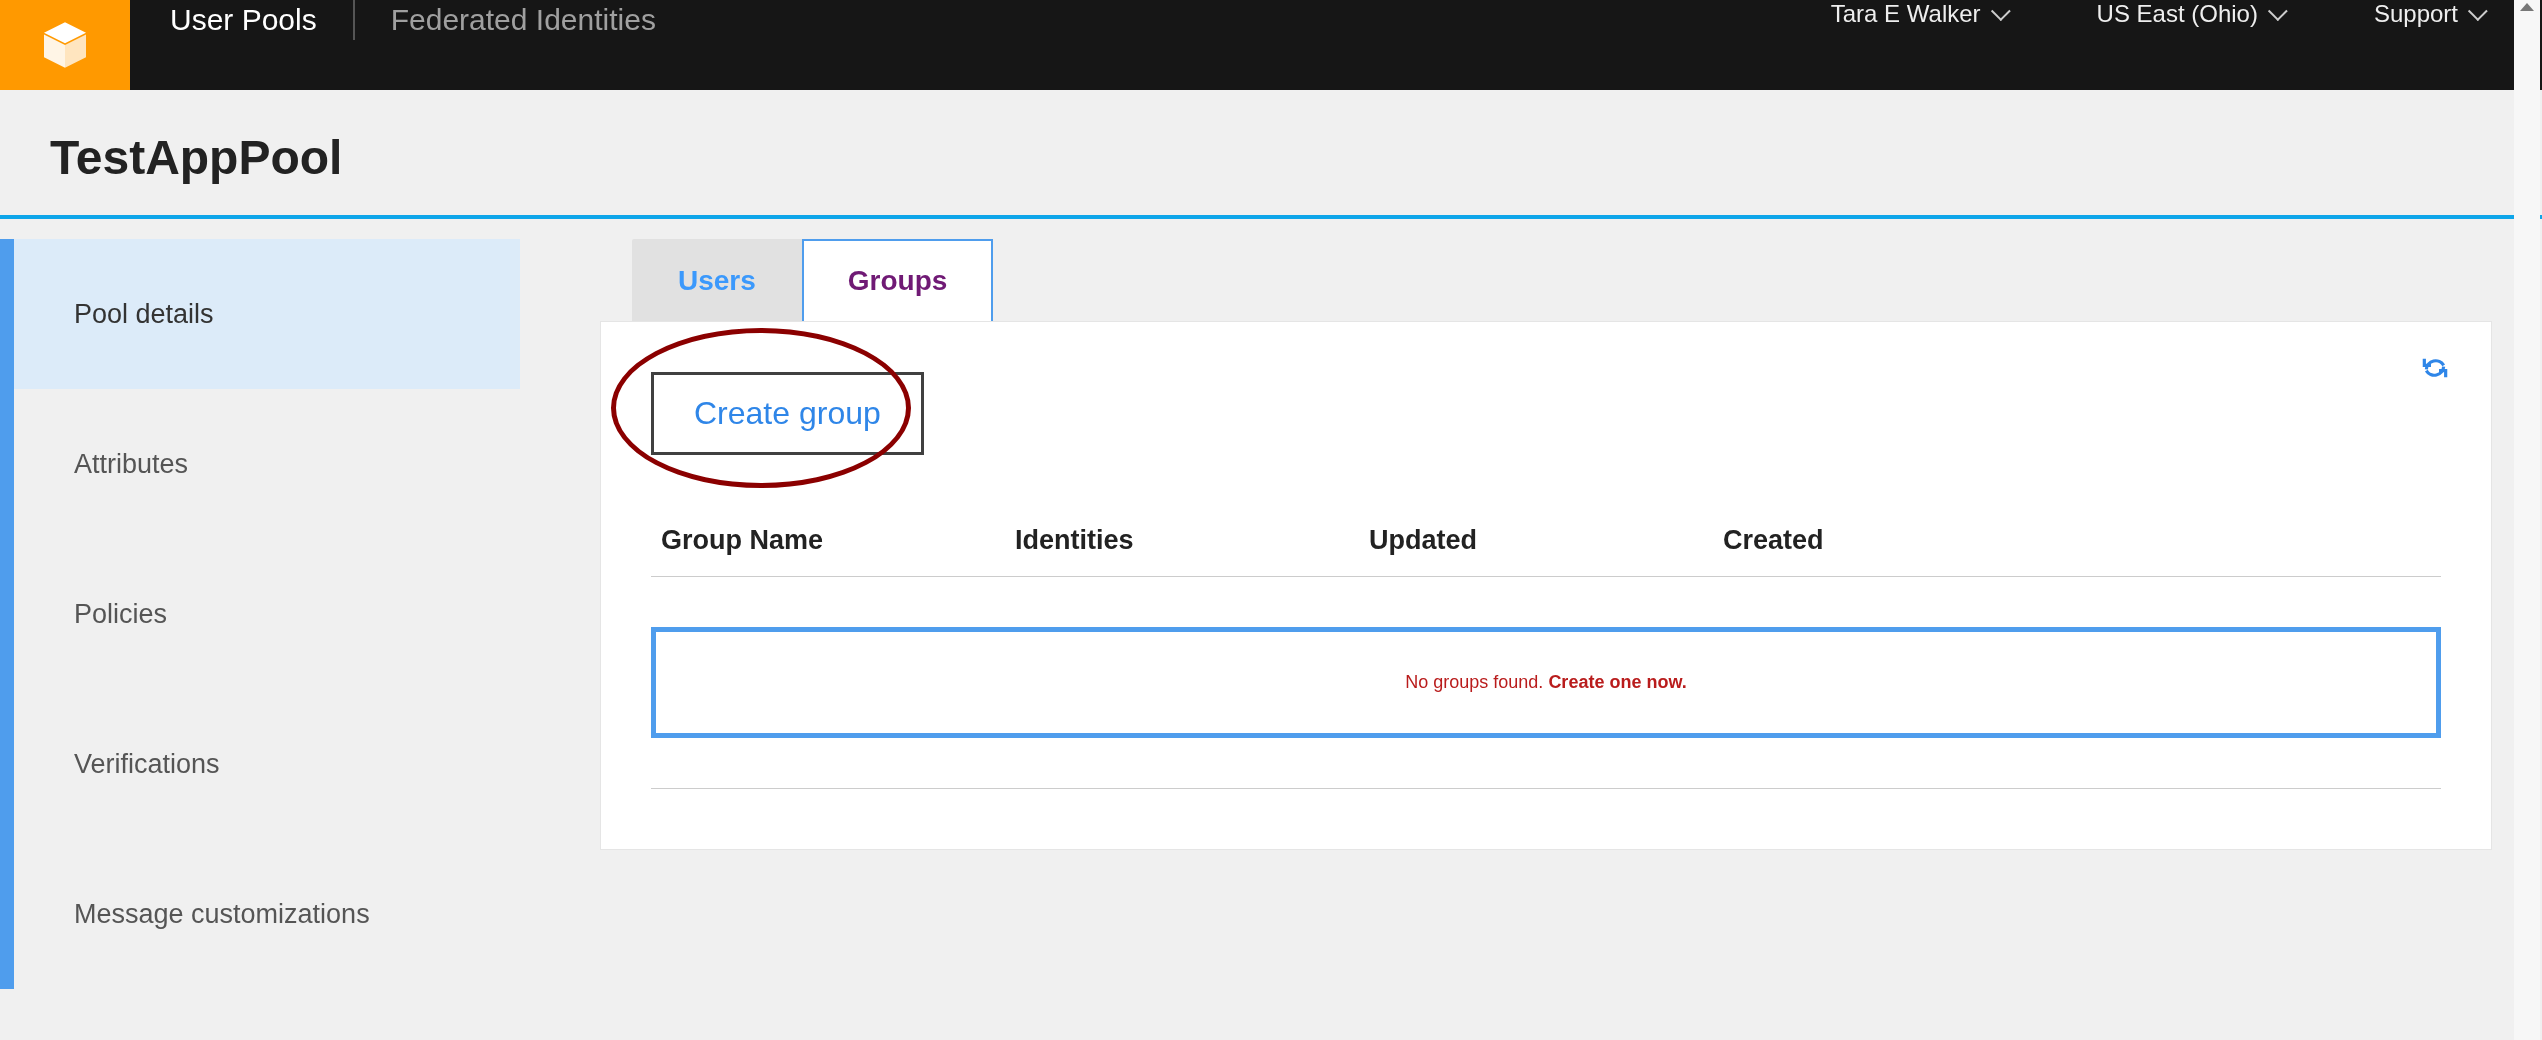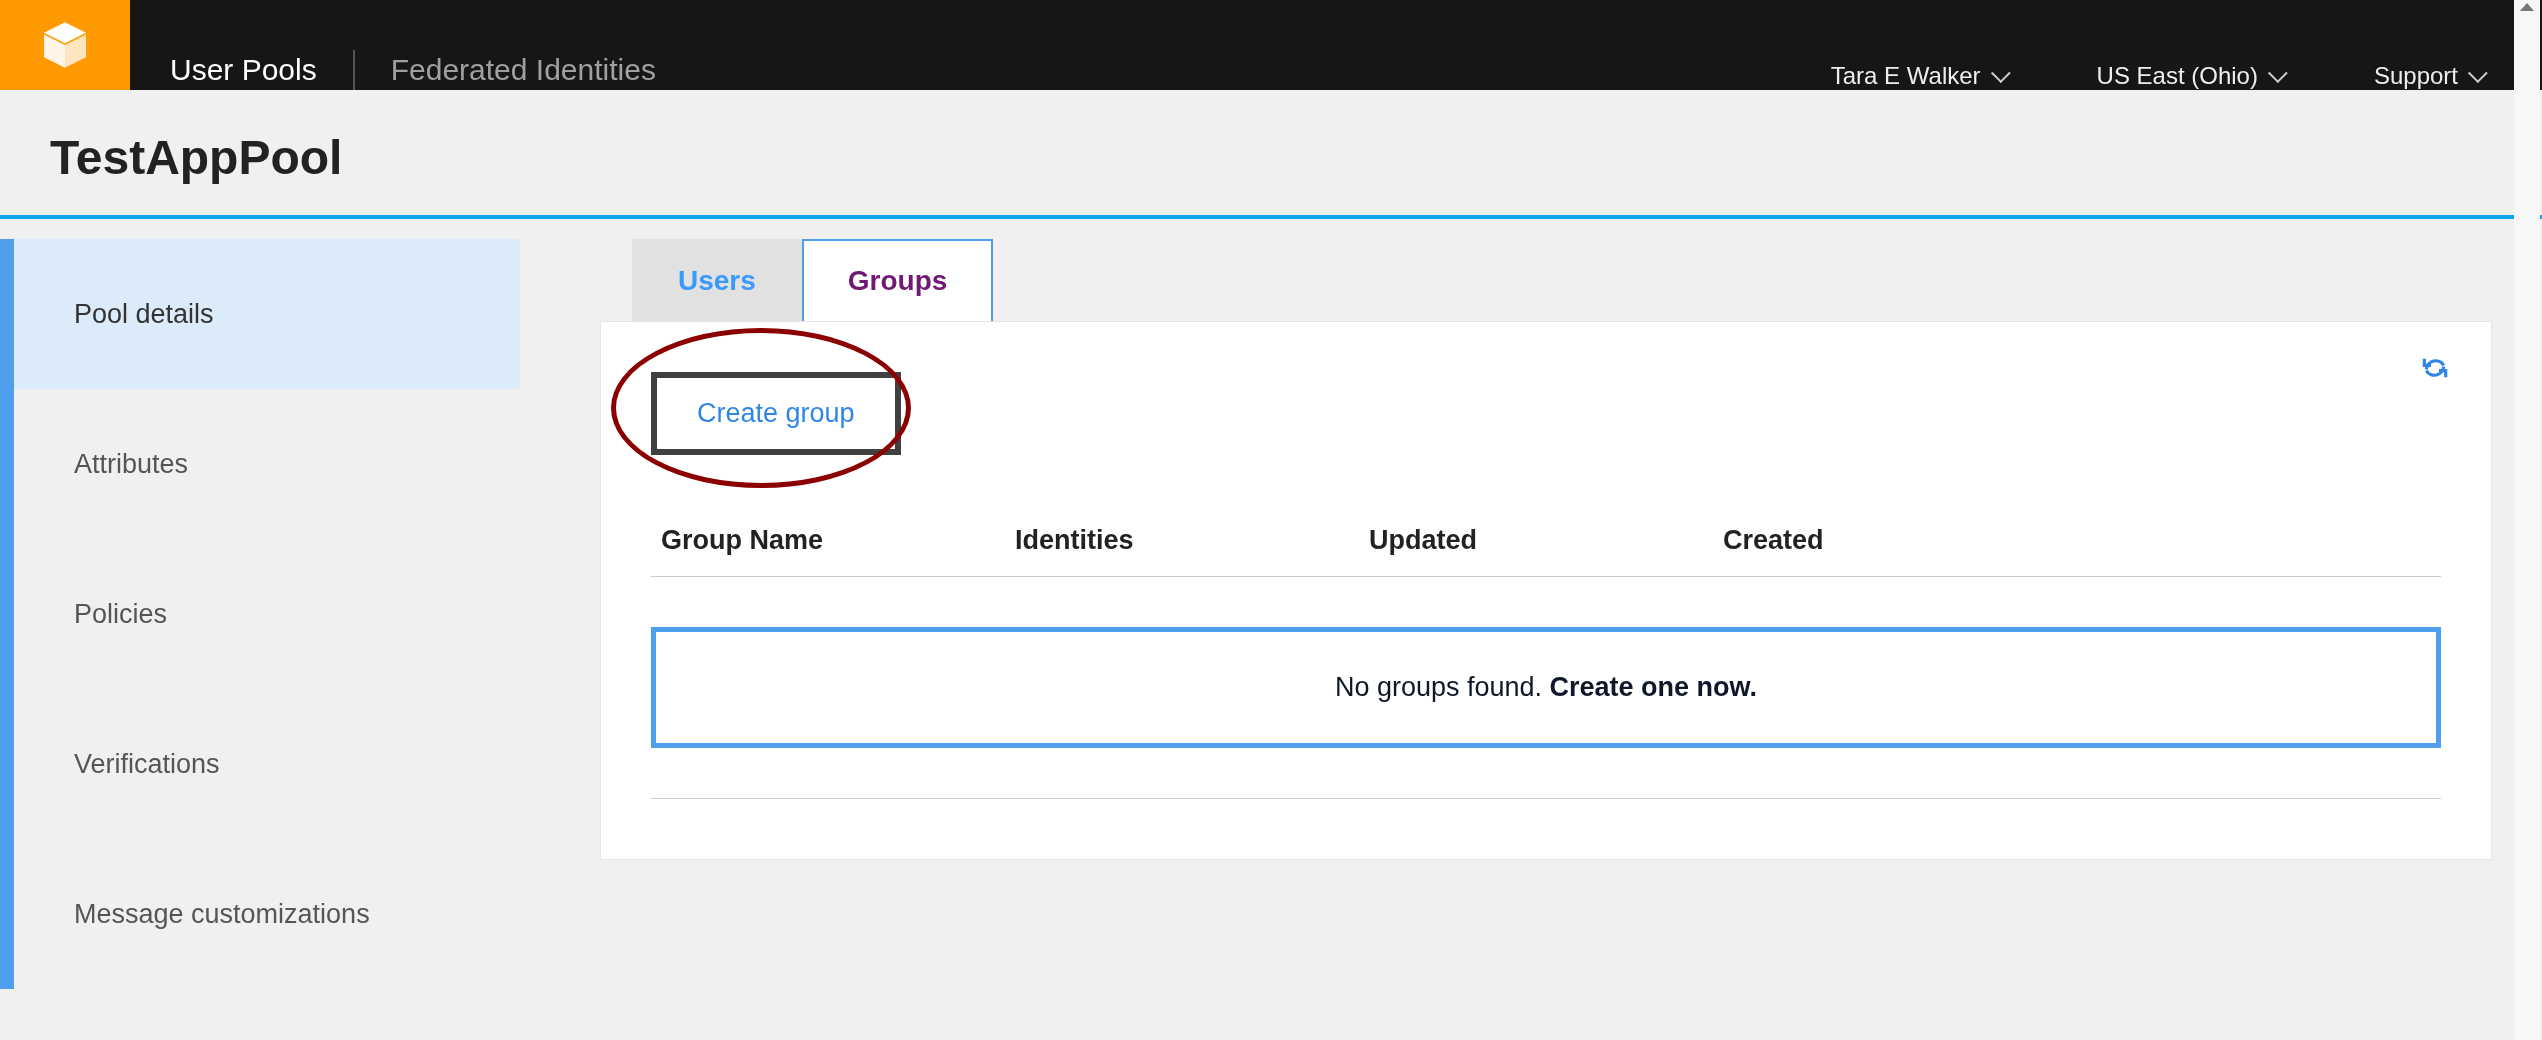--- a/index.html
+++ b/index.html
@@ -14,21 +14,21 @@
     background: #f0f0f0;
     position: relative;
     box-shadow: 0 15px 30px rgba(0,0,0,0.3);
   }
 
   
   .topnav {
     height: 90px;
     background: #161616;
     display: flex;
-    align-items: flex-end;
+    align-items: flex-start;
     color: #fff;
   }
   .logo {
     width: 130px;
     height: 90px;
     background: #ff9900;
     display: flex;
     align-items: center;
     justify-content: center;
   }
@@ -151,45 +151,45 @@
   }
   .annot-ellipse {
     position: absolute;
     left: -40px; top: -44px;
     width: 300px; height: 160px;
     border: 5px solid #8b0000;
     border-radius: 50%;
     pointer-events: none;
   }
   .create-btn {
-    border: 6px solid #404040;
+    border: 3px solid #404040;
     color: #2f86e8;
     background: #fff;
     padding: 20px 40px;
-    font-size: 27px;
+    font-size: 32px;
     cursor: pointer;
     font-weight: 500;
   }
 
   .table-headers {
     display: grid;
     grid-template-columns: 1fr 1fr 1fr 1fr 1fr;
     padding: 20px 10px;
     font-size: 27px;
     font-weight: 700;
     color: #222;
     border-bottom: 1px solid #ccc;
   }
   .empty-box {
     margin-top: 50px;
     border: 5px solid #4f9ded;
     padding: 40px;
     text-align: center;
-    font-size: 27px;
-    color: #0f172a;
+    font-size: 18px;
+    color: #b91c1c;
   }
   .empty-box .link { font-weight: 700; cursor: pointer; }
   .bottom-rule {
     border-top: 1px solid #ccc;
     margin-top: 50px;
   }
 
   .scrollbar {
     position: absolute;
     right: 2px; top: 0;

